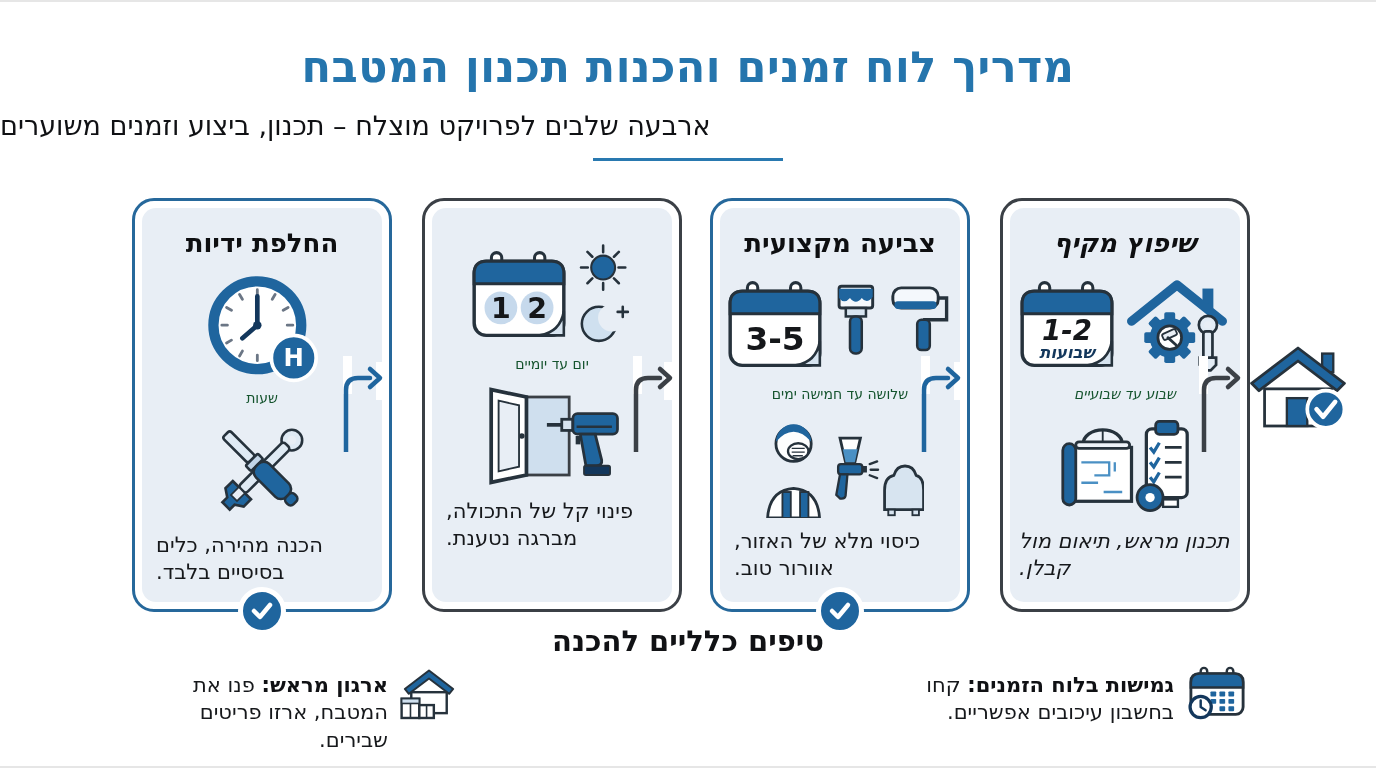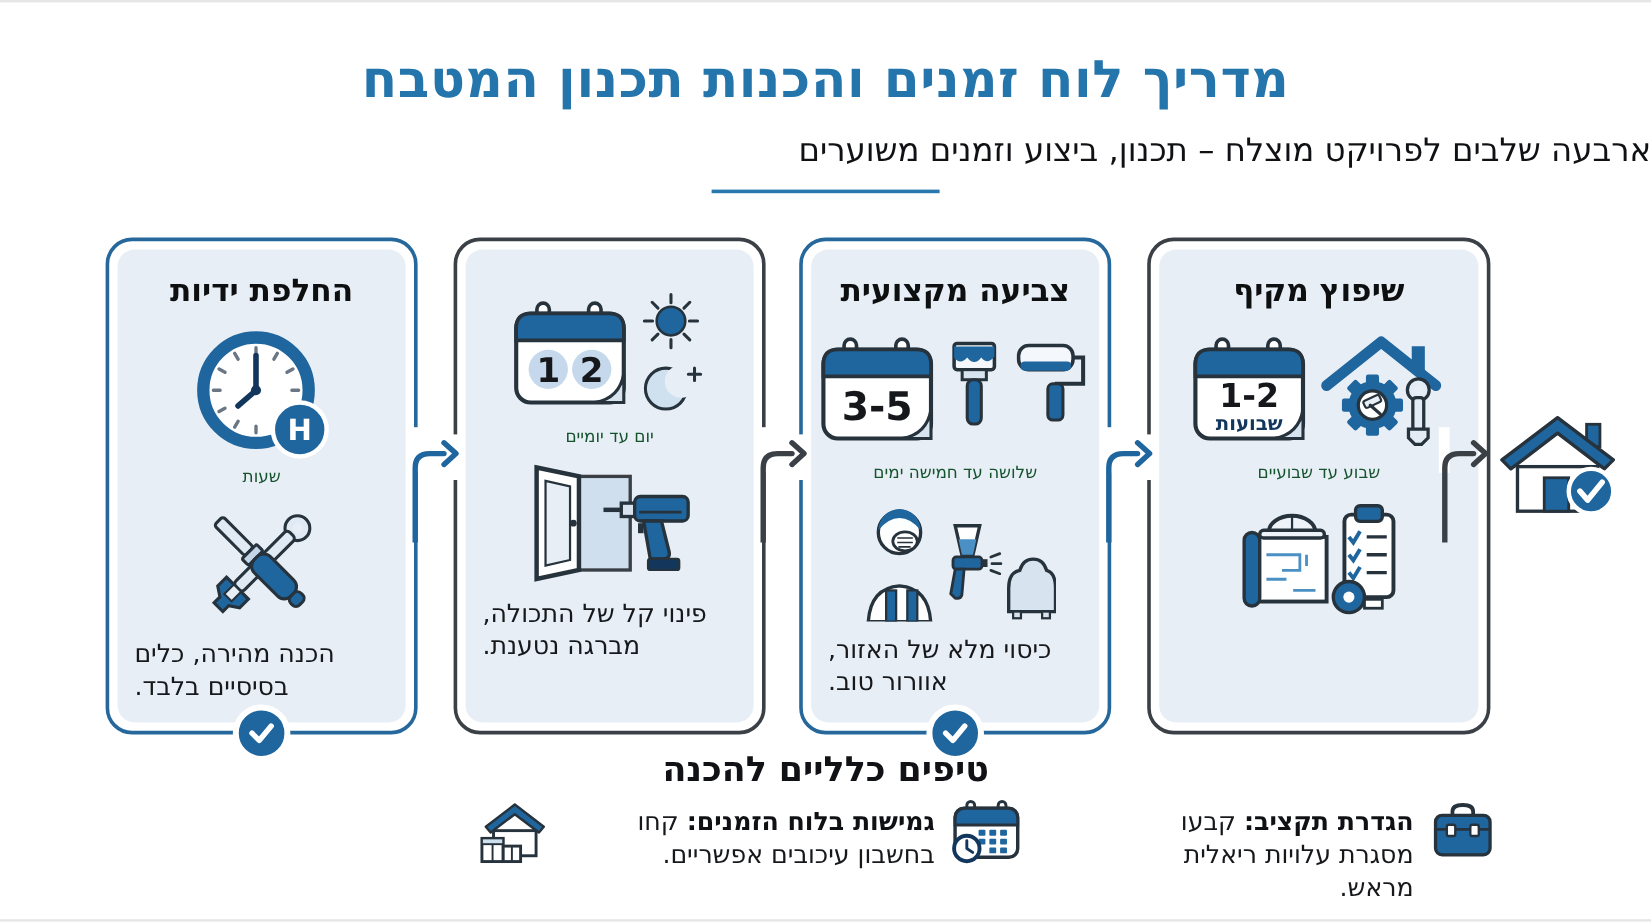--- a/index.html
+++ b/index.html
@@ -10,34 +10,34 @@
   }
   .edge-line { position:absolute; left:0; width:1376px; height:2px; background:#e6e6e6; }
   #edge-top { top:0; } #edge-bottom { bottom:0; }
 
   
   .main-title {
     position:absolute; top:42px; left:0; width:1376px; text-align:center;
     font-size:43px; font-weight:bold; color:#2575ad; letter-spacing:0.5px;
   }
   .subtitle {
-    position:absolute; top:110px; left:0; width:1376px; text-align:right;
+    position:absolute; top:110px; left:0; width:1376px; text-align:left;
     font-size:27px; color:#101114;
   }
   .subtitle-underline {
     position:absolute; top:158px; left:593px; width:190px; height:3px; background:#2979b0;
   }
 
   
   .card {
     position:absolute; top:198px; height:414px;
-    border:3px solid #3b4046; border-radius:22px; background:#ffffff;
+    border:3px solid #3b4046; border-radius:22px; background:#ffffff;margin-left:44px;
   }
   .card.blue-border { border-color:#26689b; }
-  .card-0 { left:956px; width:286px; }
+  .card-0 { left:956px; width:250px;font-style:italic; }
   .card-1 { left:666px; width:260px; }
   .card-2 { left:378px; width:260px; }
   .card-3 { left:88px;  width:260px; }
   .card-inner {
     position:absolute; inset:7px; background:#e8eef5; border-radius:14px;
     display:flex; flex-direction:column; align-items:center; padding:20px 8px 10px;
   }
   .card-title { font-size:26px; font-weight:bold; color:#0e0f11; }
   .icon-row { direction:ltr; display:flex; align-items:center; gap:4px; margin-top:12px; height:108px; }
   .duration { font-size:14px; color:#14532d; margin-top:8px; white-space:nowrap; }
@@ -130,20 +130,21 @@
         <rect x="108" y="8" width="24" height="14" rx="4" fill="#1f659e" stroke="#26323c" stroke-width="3"></rect>
         <polyline points="102,36 106,41 112,31" fill="none" stroke="#1f659e" stroke-width="3.5"></polyline>
         <polyline points="102,52 106,57 112,47" fill="none" stroke="#1f659e" stroke-width="3.5"></polyline>
         <polyline points="102,68 106,73 112,63" fill="none" stroke="#1f659e" stroke-width="3.5"></polyline>
         <path d="M118,36 H136 M118,52 H136 M118,68 H136" stroke="#26323c" stroke-width="3"></path>
         <circle cx="102" cy="90" r="14" fill="#1f659e" stroke="#26323c" stroke-width="3"></circle>
         <circle cx="102" cy="90" r="5" fill="#fff"></circle>
         <rect x="116" y="92" width="16" height="8" fill="#fff" stroke="#26323c" stroke-width="2.5"></rect>
       </svg>
     </div>
+    <div class="note">תכנון מראש, תיאום מול קבלן.</div>
   </div>
 </div>
 
 <div class="card card-1 blue-border">
   <div class="card-inner">
     <div class="card-title">צביעה מקצועית</div>
     <div class="icon-row">
       <svg width="100" height="92" viewBox="0 0 116 104">
         <rect x="26" y="4" width="12" height="20" rx="6" fill="#fff" stroke="#26323c" stroke-width="3.5"></rect>
         <rect x="76" y="4" width="12" height="20" rx="6" fill="#fff" stroke="#26323c" stroke-width="3.5"></rect>
@@ -309,30 +310,20 @@
     <path d="M6,46 L56,8 L106,46 L98,54 L56,22 L14,54 Z" fill="#1f659e" stroke="#26323c" stroke-width="3" stroke-linejoin="round"></path>
     <rect x="44" y="62" width="22" height="30" fill="#1f659e" stroke="#26323c" stroke-width="2.5"></rect>
     <circle cx="86" cy="74" r="20" fill="#1f659e" stroke="#fff" stroke-width="4"></circle>
     <polyline points="76,74 83,82 96,66" fill="none" stroke="#fff" stroke-width="5" stroke-linecap="round" stroke-linejoin="round"></polyline>
   </svg>
 </div>
 
 <div class="tips-heading">טיפים כלליים להכנה</div>
 <div class="tips-row">
 
-  <div class="tip">
-    <svg width="58" height="52" viewBox="0 0 74 64">
-      <path d="M26,16 V12 Q26,5 37,5 Q48,5 48,12 V16" fill="none" stroke="#26323c" stroke-width="4"></path>
-      <rect x="8" y="16" width="58" height="42" rx="7" fill="#1f659e" stroke="#26323c" stroke-width="3.5"></rect>
-      <line x1="8" y1="31" x2="66" y2="31" stroke="#26323c" stroke-width="3"></line>
-      <rect x="20" y="26" width="9" height="12" rx="2" fill="#fff" stroke="#26323c" stroke-width="2.5"></rect>
-      <rect x="45" y="26" width="9" height="12" rx="2" fill="#fff" stroke="#26323c" stroke-width="2.5"></rect>
-    </svg>
-    <p class="tip-text"><b>הגדרת תקציב:</b><span> קבעו מסגרת עלויות ריאלית מראש.</span></p>
-  </div>
 
   <div class="tip">
     <svg width="62" height="56" viewBox="0 0 76 68">
       <rect x="18" y="2" width="8" height="14" rx="4" fill="#fff" stroke="#26323c" stroke-width="3"></rect>
       <rect x="50" y="2" width="8" height="14" rx="4" fill="#fff" stroke="#26323c" stroke-width="3"></rect>
       <rect x="6" y="9" width="64" height="50" rx="9" fill="#fff" stroke="#26323c" stroke-width="3.5"></rect>
       <path d="M6,20 Q6,9 17,9 H59 Q70,9 70,20 V26 H6 Z" fill="#1f659e" stroke="#26323c" stroke-width="3"></path>
       <g fill="#1f659e">
         <rect x="30" y="31" width="7" height="6" rx="1"></rect>
           <rect x="41" y="31" width="7" height="6" rx="1"></rect>
@@ -352,15 +343,16 @@
   <div class="tip">
     <svg width="58" height="54" viewBox="0 0 72 66">
       <rect x="14" y="32" width="44" height="26" fill="#fff" stroke="#26323c" stroke-width="3"></rect>
       <path d="M6,28 L36,5 L66,28 L61,34 L36,15 L11,34 Z" fill="#1f659e" stroke="#26323c" stroke-width="2.5" stroke-linejoin="round"></path>
       <rect x="2" y="40" width="22" height="24" fill="#fff" stroke="#26323c" stroke-width="3"></rect>
       <rect x="2" y="40" width="22" height="6" fill="#cfe0ef" stroke="#26323c" stroke-width="2"></rect>
       <line x1="13" y1="46" x2="13" y2="64" stroke="#26323c" stroke-width="2"></line>
       <rect x="24" y="48" width="18" height="16" fill="#fff" stroke="#26323c" stroke-width="3"></rect>
       <line x1="33" y1="48" x2="33" y2="64" stroke="#26323c" stroke-width="2"></line>
     </svg>
+    <p class="tip-text"><b>ארגון מראש:</b><span> פנו את המטבח, ארזו פריטים שבירים.</span></p>
   </div>
 
 </div>
 
 </body></html>

